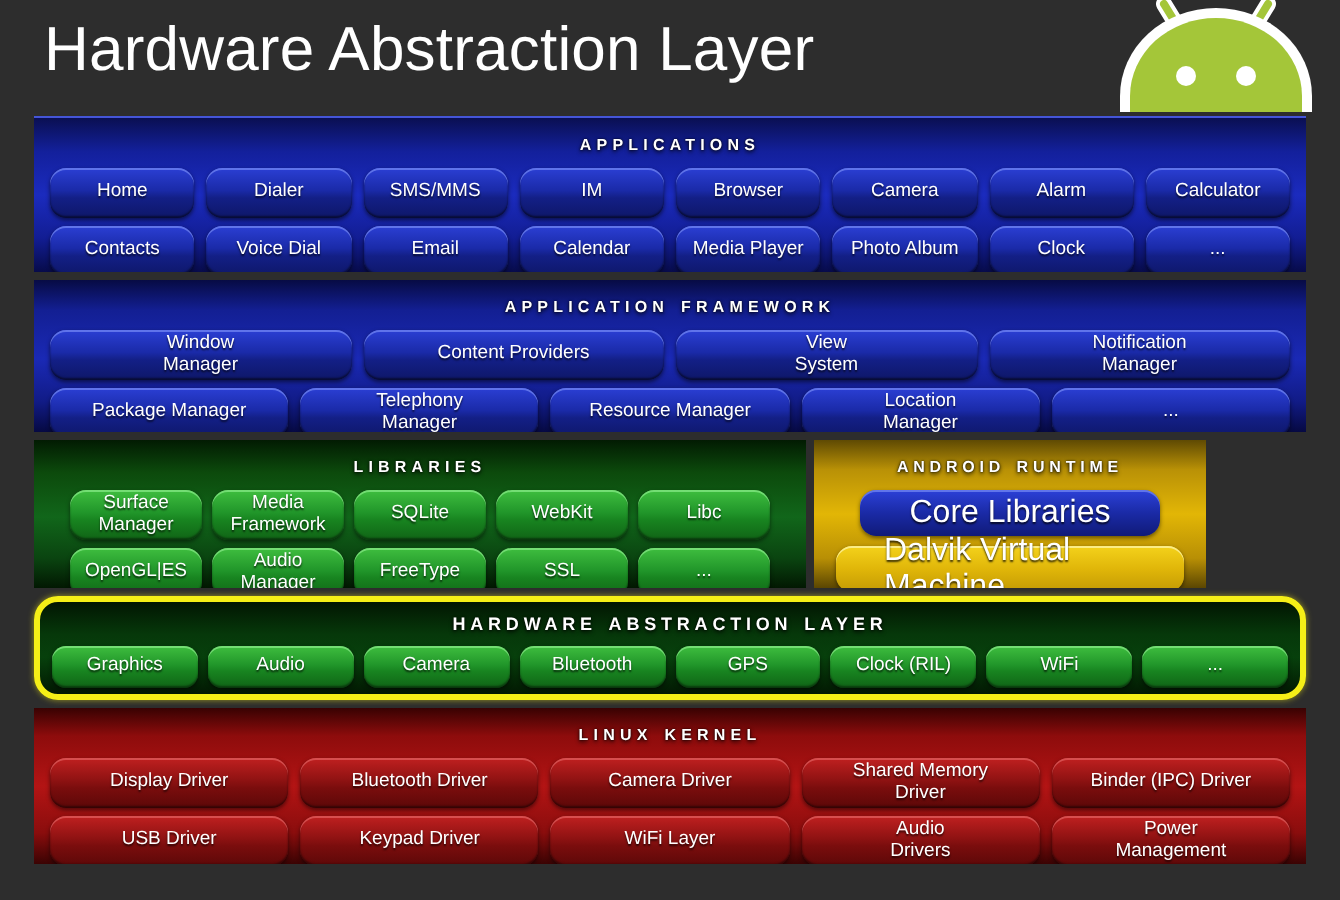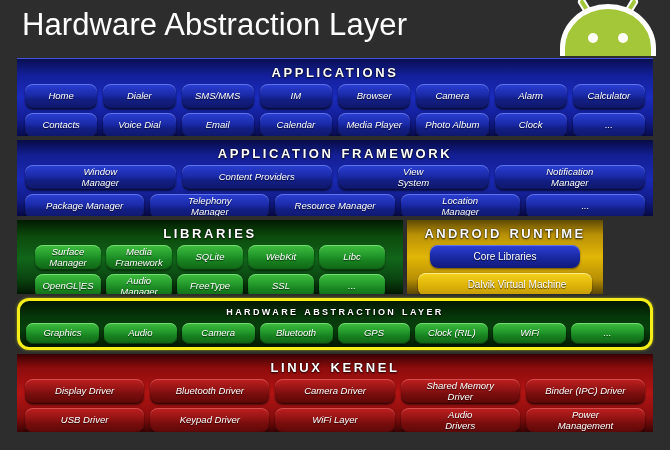--- a/index.html
+++ b/index.html
@@ -70,39 +70,38 @@
   .band {
     position: absolute;
     left: 0;
     width: 636px;
     box-sizing: border-box;
     overflow: hidden;
   }
 
   .band-title {
     text-align: center;
-    font-size: 19px;
+    font-size: 12px;
     font-weight: 700;
     color: #ffffff;
     letter-spacing: 2.6px;
     font-variant: small-caps;
     text-transform: lowercase;
     text-shadow: 0 1px 2px rgba(0,0,0,0.85), 0 0 1px rgba(0,0,0,0.9);
     line-height: 18px;
     padding-top: 3px;
     font-family: "Liberation Sans", sans-serif;
   }
 
   .row {
     display: flex;
     gap: 6px;
     padding: 0 8px;
     margin-top: 4px;
     box-sizing: border-box;
-    font-style: italic;
   }
 
   .pill {
     flex: 1 1 0;
     height: 25px;
     border-radius: 8px;
     display: flex;
     align-items: center;
     justify-content: center;
     text-align: center;
@@ -166,21 +165,21 @@
     justify-content: center;
     margin-top: 4px;
   }
   .rt-pill {
     width: 150px;
     height: 23px;
     border-radius: 8px;
     display: flex;
     align-items: center;
     justify-content: center;
-    font-size: 10px;
+    font-size: 16px;
     color: #ffffff;
     text-shadow: 0 1px 1px rgba(0,0,0,0.75);
     font-family: "Liberation Sans", sans-serif;
   }
   .rt-blue {
     background: linear-gradient(180deg, #2c41d8 0%, #1a2aa6 50%, #101a78 100%);
     box-shadow: inset 0 1px 0 rgba(150,170,255,0.5), 0 1px 2px rgba(0,0,0,0.5);
   }
   .rt-gold {
     background: linear-gradient(180deg, #f4d21b 0%, #e0b609 50%, #c39a04 100%);

